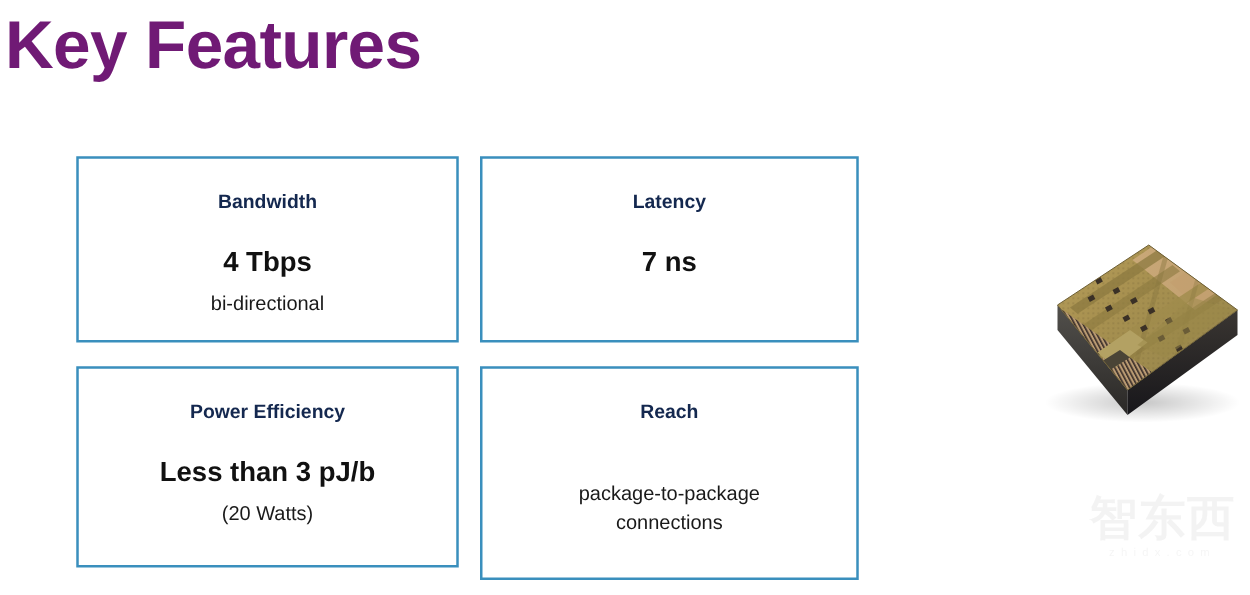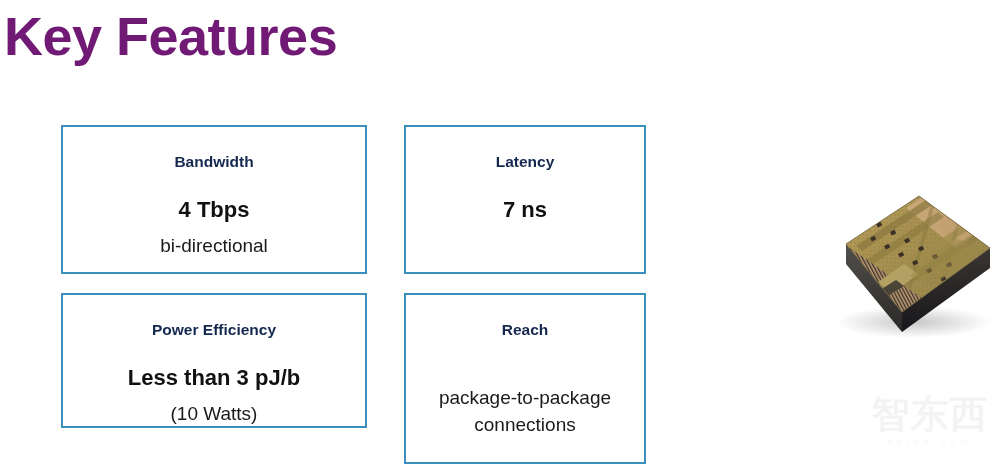--- a/index.html
+++ b/index.html
@@ -35,42 +35,42 @@
     box-sizing: border-box;
     border: 2px solid #3a8fbd;
     background: #ffffff;
     display: flex;
     flex-direction: column;
     align-items: center;
   }
   .card-r1 { top: 125px; height: 149px; }
   .card-r2 { top: 293px; }
   .card-c1 { left: 61px; width: 306px; }
-  .card-c2 { left: 404px; width: 242px; }
-  .card-h3  { height: 135px; }
+  .card-c2 { left: 384px; width: 303px; }
+  .card-h3  { height: 161px; }
   .card-h4  { height: 171px; }
 
   .card-title {
     font-size: 15.5px;
     font-weight: bold;
     color: #14284f;
     margin-top: 26px;
     text-align: center;
     line-height: 1.2;
   }
   .card-value {
     font-size: 22px;
     font-weight: bold;
     color: #111111;
     margin-top: 25px;
     text-align: center;
     line-height: 1.2;
   }
   .card-sub {
-    font-size: 19px;
+    font-size: 16px;
     font-weight: normal;
     color: #1a1a1a;
     margin-top: 9px;
     text-align: center;
     line-height: 1.45;
   }
 
   
   .chip-wrap {
     position: absolute;
@@ -121,21 +121,21 @@
 </div>
 
 <div class="card card-r1 card-c2">
   <div class="card-title">Latency</div>
   <div class="card-value">7 ns</div>
 </div>
 
 <div class="card card-r2 card-c1 card-h3">
   <div class="card-title">Power Efficiency</div>
   <div class="card-value">Less than 3 pJ/b</div>
-  <div class="card-sub">(10 Watts)</div>
+  <div class="card-sub">(20 Watts)</div>
 </div>
 
 <div class="card card-r2 card-c2 card-h4">
   <div class="card-title">Reach</div>
   <div class="card-sub" style="max-width:200px;margin-top:44px;">package-to-package connections</div>
 </div>
 
 <div class="chip-wrap">
   <svg width="214" height="160" viewBox="0 0 214 160" xmlns="http://www.w3.org/2000/svg">
     <defs>

